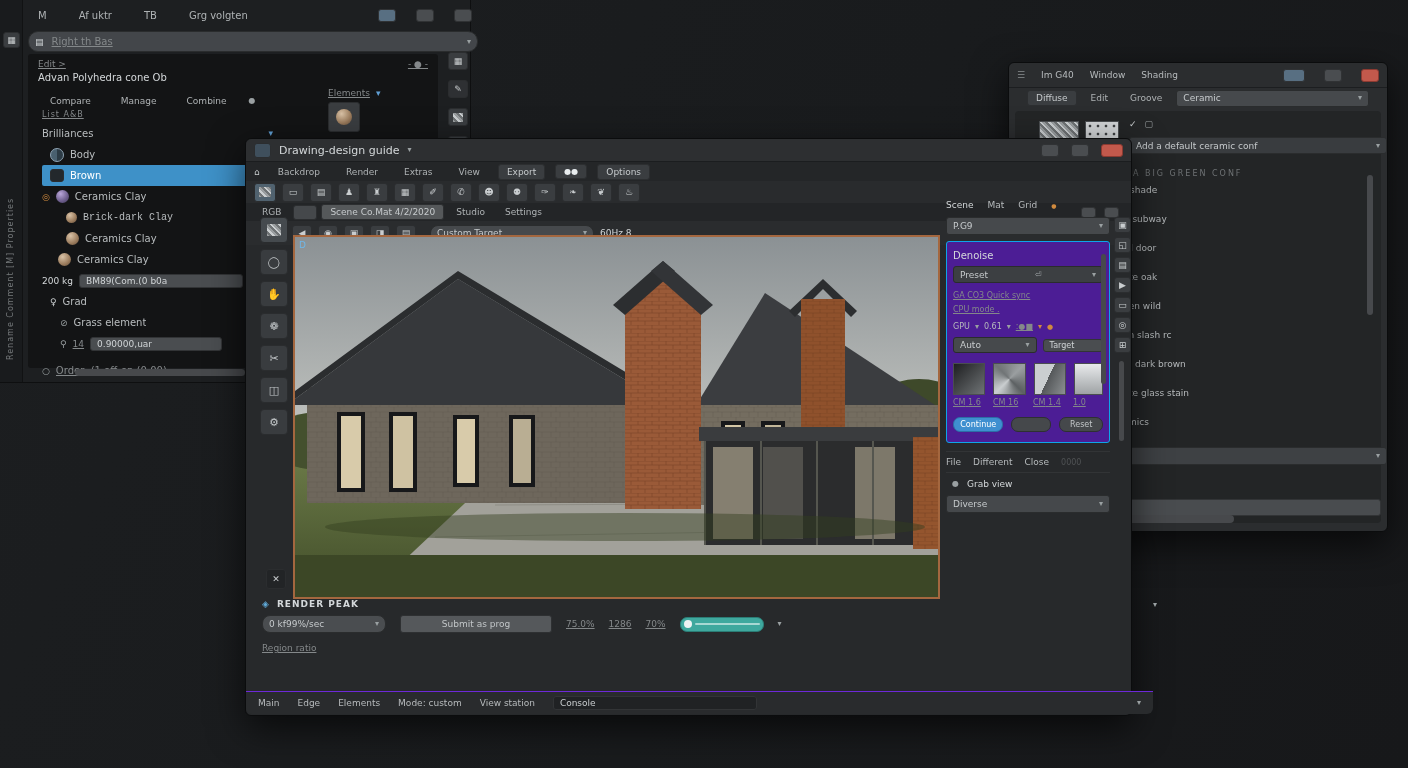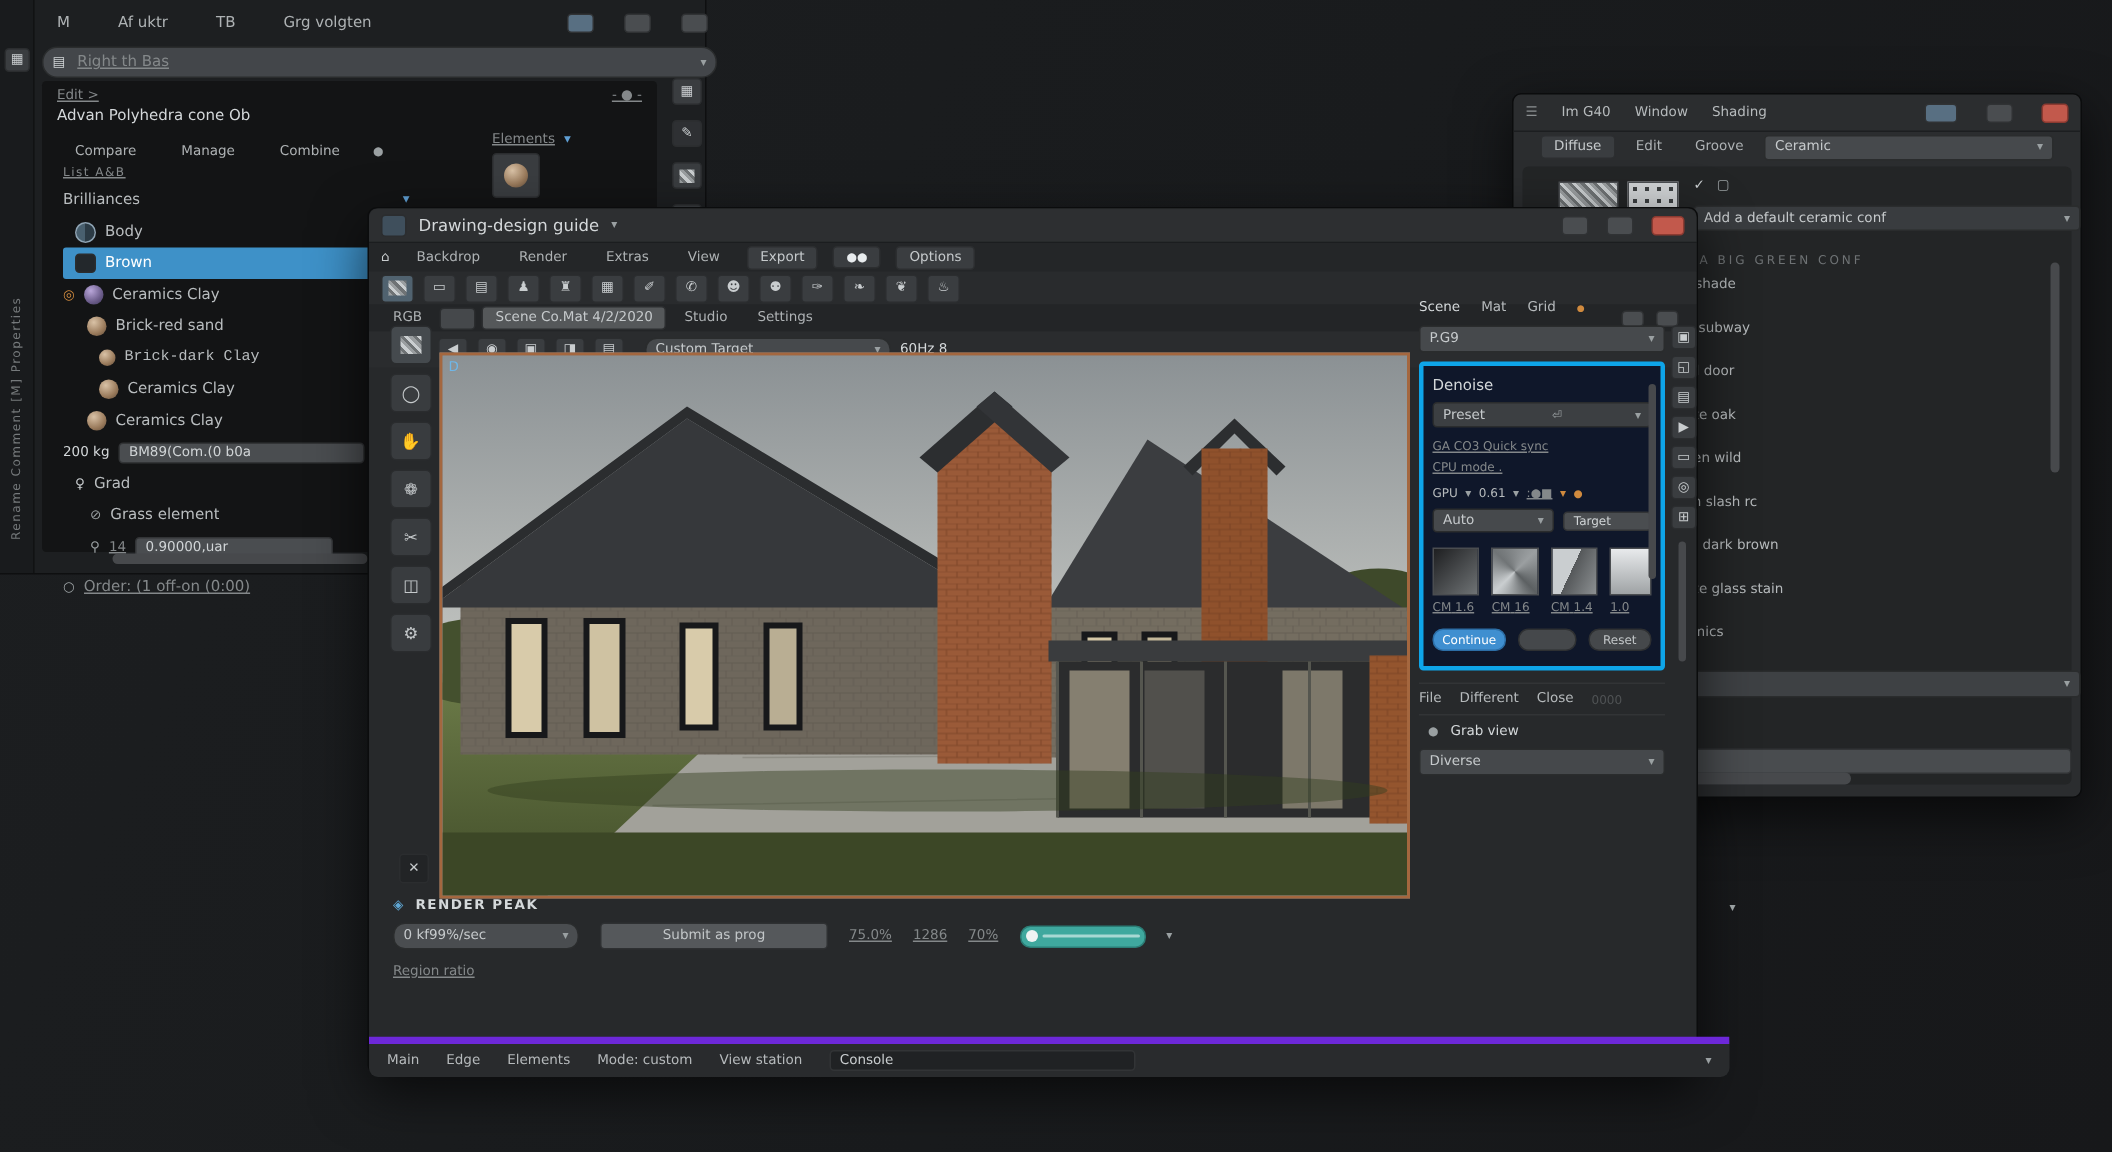--- a/index.html
+++ b/index.html
@@ -137,24 +137,20 @@
           <span class="lbl">Brown</span>
         </div>
 
         <div class="trow">
           <span class="s9" style="color:#d08a3e;">◎</span>
           <span class="sphere" style="background:radial-gradient(circle at 35% 30%,#b9a6d9,#6b5c8a 60%,#3f3858);"></span>
           <span class="lbl">Ceramics Clay</span>
           <span class="cvb abs" style="right:4px;">▾</span>
         </div>
 
-        <div class="trow" style="padding-left:16px;">
-          <span class="sphere"></span>
-          <span class="lbl">Brick-red sand</span>
-        </div>
         <div class="trow" style="padding-left:24px;font-family:Liberation Mono, monospace;">
           <span class="sphere" style="width:11px;height:11px;"></span>
           <span class="lbl">Brick-dark Clay</span>
         </div>
         <div class="trow" style="padding-left:24px;">
           <span class="sphere"></span>
           <span class="lbl">Ceramics Clay</span>
         </div>
         <div class="trow" style="padding-left:16px;">
           <span class="sphere"></span>
@@ -465,21 +461,21 @@
         <span class="s9 lite">Scene</span>
         <span class="s9">Mat</span>
         <span class="s9">Grid</span>
         <span style="color:#d08a3e;font-size:6px;">●</span>
       </div>
       <div class="dd s9" style="height:16px;margin-top:4px;">
         <span>P.G9</span>
         <span class="cv">▾</span>
       </div>
 
-      <div style="margin-top:6px;background:#0f172a;border:3px solid #0ea5e9;border-radius:3px;padding:8px 6px 10px;position:relative;">
+      <div style="margin-top:6px;background:#4c1d95;border:1px solid #0ea5e9;border-radius:3px;padding:8px 6px 10px;position:relative;">
         <div class="lite">Denoise</div>
         <div class="dd s9" style="height:15px;margin-top:5px;background:#3c3f42;">
           <span>Preset</span>
           <span class="cv" style="margin-left:auto;margin-right:4px;">⏎</span>
           <span class="cv">▾</span>
         </div>
         <div class="s8 dim" style="margin-top:8px;">GA CO3 Quick sync</div>
         <div class="s8 dim" style="margin-top:5px;">CPU mode .</div>
 
         <div class="row" style="margin-top:8px;gap:5px;">
@@ -564,21 +560,21 @@
         <span class="toggle">
           <span class="knob"></span>
           <span class="tdash"></span>
         </span>
         <span class="cv">▾</span>
       </div>
       <div class="s9 dim" style="margin-top:10px;">Region ratio</div>
       <span class="cv abs" style="right:-215px;top:2px;">▾</span>
     </div>
 
-    <div class="abs row" style="left:0;top:552px;width:883px;height:22px;background:#292b2d;border-top:5px solid #6d28d9;border-radius:0 0 6px 6px;padding:0 12px;gap:18px;">
+    <div class="abs row" style="left:0;top:552px;width:883px;height:22px;background:#292b2d;border-top:1px solid #6d28d9;border-radius:0 0 6px 6px;padding:0 12px;gap:18px;">
       <span class="s9">Main</span>
       <span class="s9">Edge</span>
       <span class="s9">Elements</span>
       <span class="s9">Mode: custom</span>
       <span class="s9">View station</span>
       <span class="chip s9" style="width:190px;background:#202224;color:#c9cdcf;">Console</span>
       <span style="flex:1"></span>
       <span class="cv">▾</span>
     </div>
   </div>

